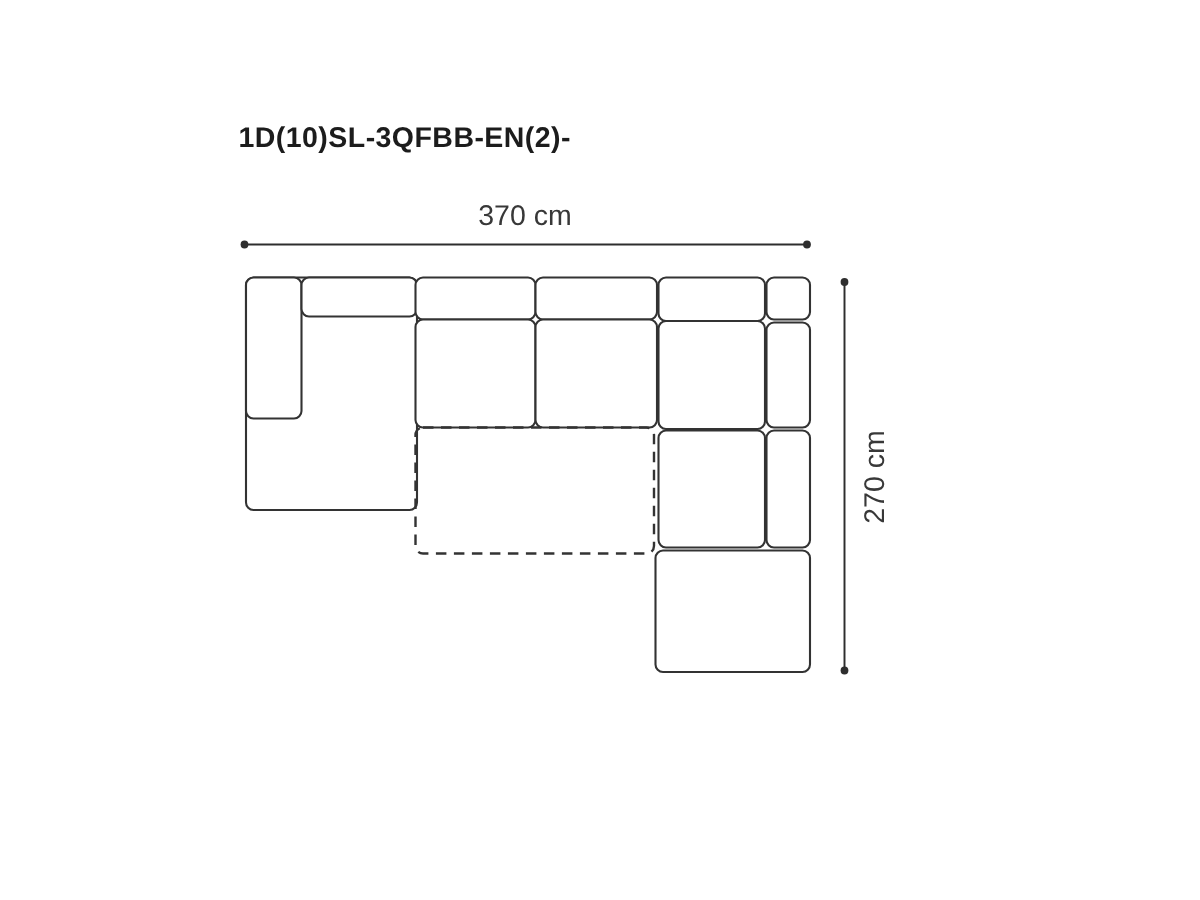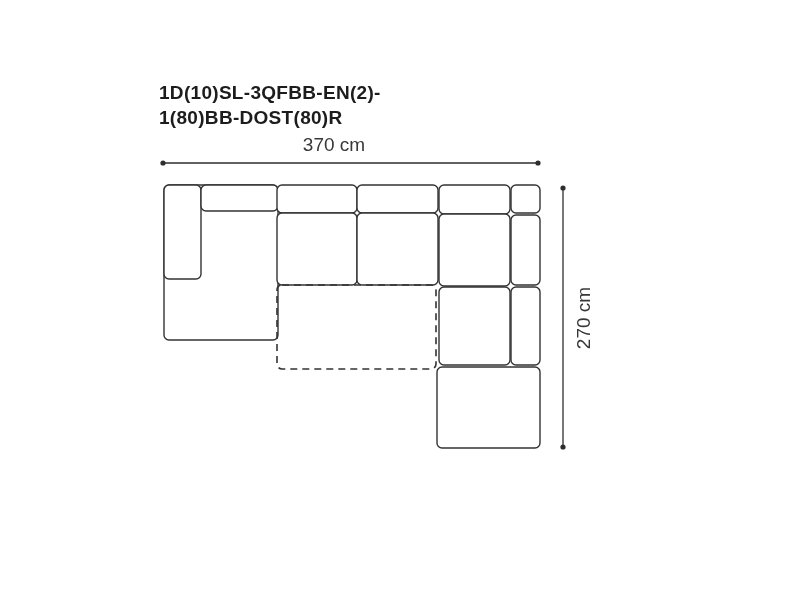--- a/index.html
+++ b/index.html
@@ -53,21 +53,21 @@
     color: var(--title-text);
   }
   .dim-label {
     position: absolute;
     font-size: 19px;
     font-weight: 400;
     color: var(--label-text);
     text-align: center;
   }
   .dim-label.horizontal {
-    left: 234px;
+    left: 250px;
     top: 134px;
     width: 200px;
   }
   .dim-label.vertical {
     left: 510px;
     top: 306px;
     width: 150px;
     height: 24px;
     transform: rotate(-90deg);
     transform-origin: center center;
@@ -101,20 +101,19 @@
       </g>
       <g class="dim-line">
         <line x1="563" y1="188" x2="563" y2="447"></line>
         <circle cx="563" cy="188" r="2.6"></circle>
         <circle cx="563" cy="447" r="2.6"></circle>
       </g>
     </svg>
 
   <div class="title-block">
     <div>1D(10)SL-3QFBB-EN(2)-</div>
-    <div>1(80)BB-DOST(80)R</div>
   </div>
 
   <div class="dim-label horizontal">370 cm</div>
 
   <div class="dim-label vertical">270 cm</div>
 
 </div>
 
 </body></html>

